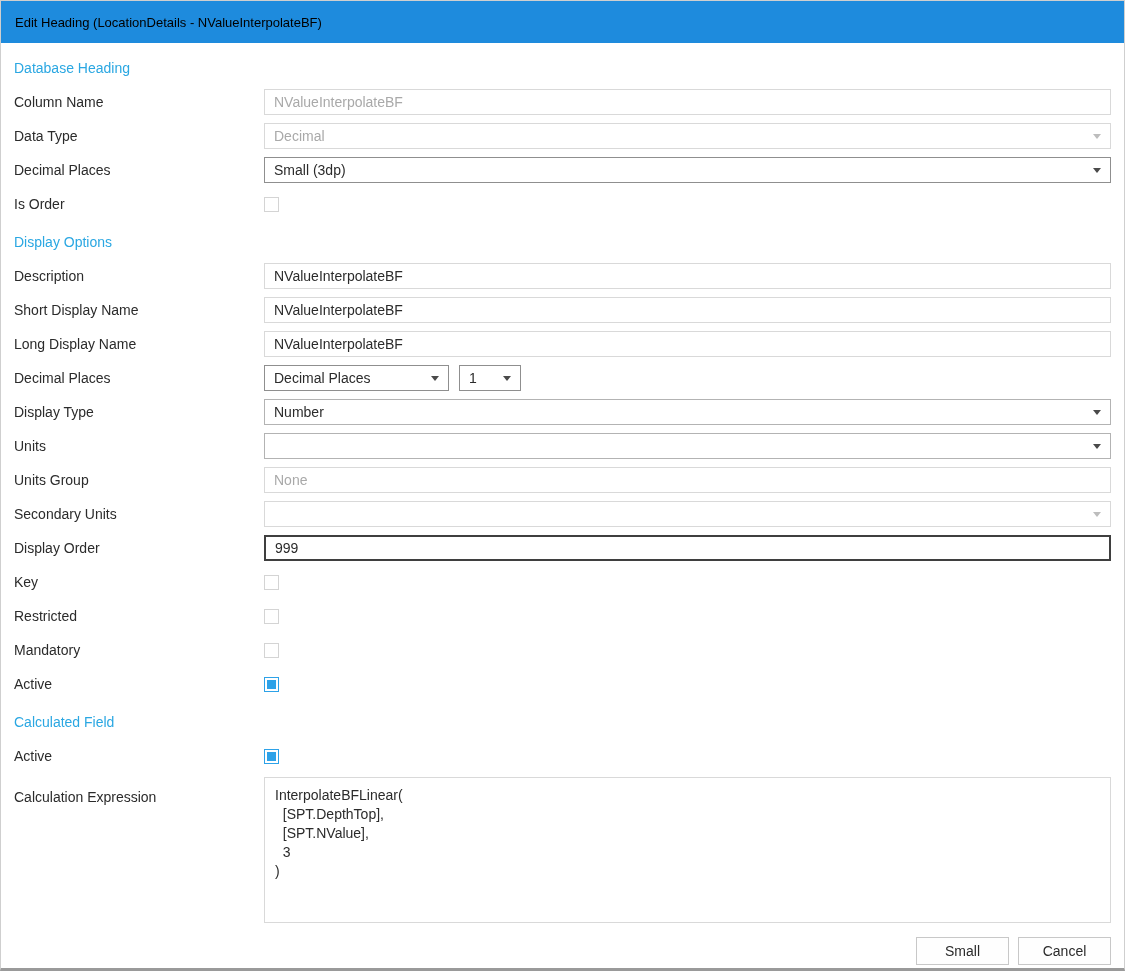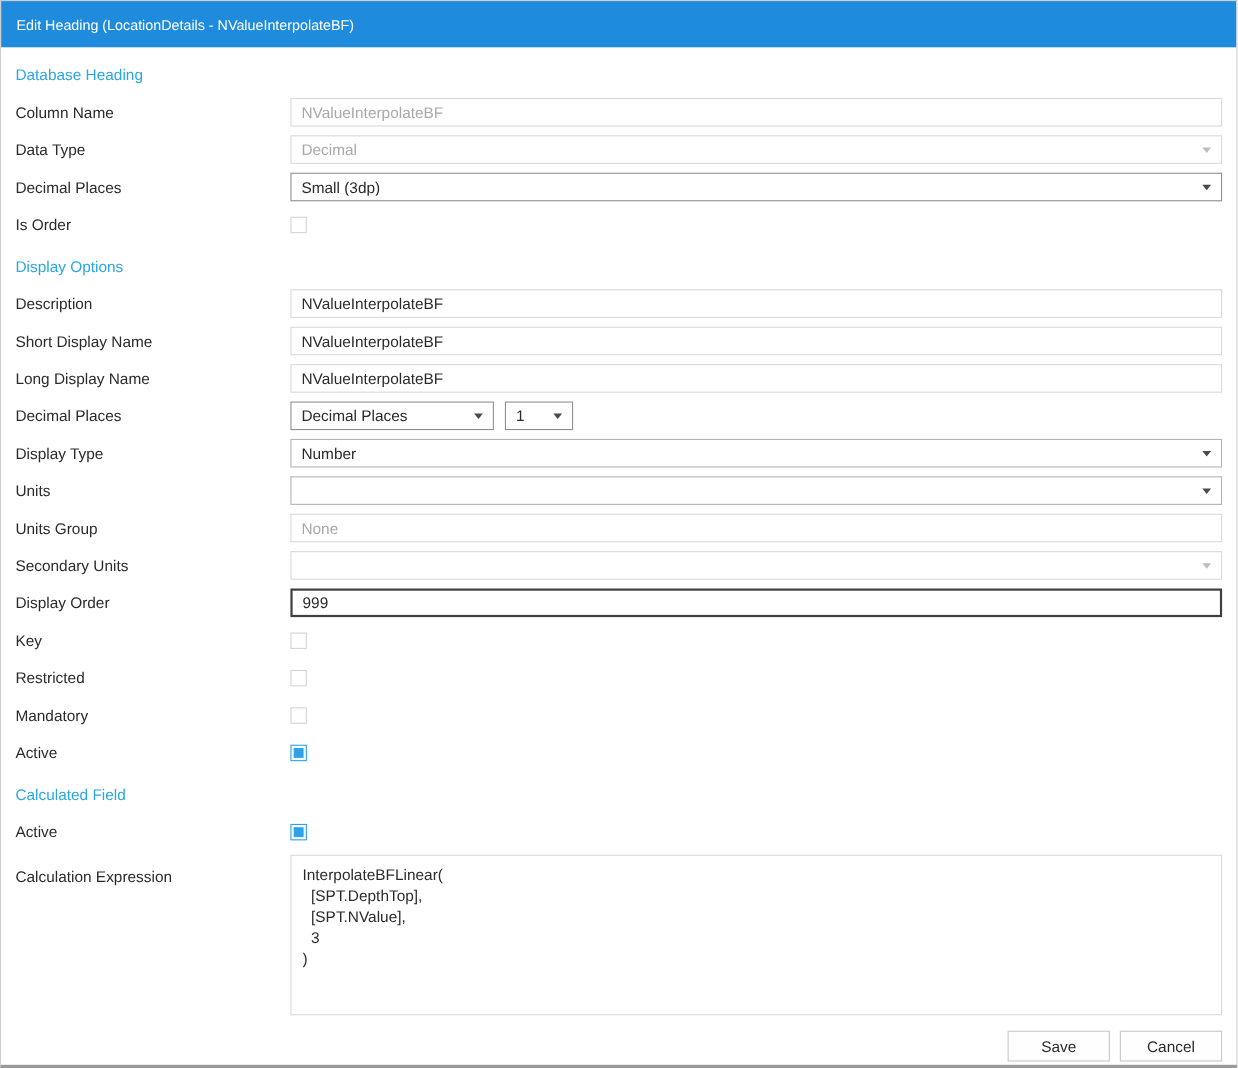--- a/index.html
+++ b/index.html
@@ -12,21 +12,21 @@
     background: #ffffff;
     border: 1px solid #cfcfcf;
     border-bottom: 3px solid #9a9a9a;
     position: relative;
     overflow: hidden;
   }
 
   .titlebar {
     height: 42px;
     background: #1e8bdd;
-    color: #ffffff;
+    color: #000000;
     display: flex;
     align-items: center;
     padding-left: 14px;
     font-size: 13px;
   }
 
   .content { padding: 0 13px; }
 
   .section-heading {
     color: #2aa7e2;
@@ -326,18 +326,18 @@
       <div class="row-control">
         <textarea class="expr" spellcheck="false" style="">InterpolateBFLinear(
   [SPT.DepthTop],
   [SPT.NValue],
   3
 )</textarea>
       </div>
     </div>
 
     <div class="button-bar">
-      <button class="btn">Save</button>
+      <button class="btn">Small</button>
       <button class="btn">Cancel</button>
     </div>
 
   </div>
 </div>
 
 </body></html>

